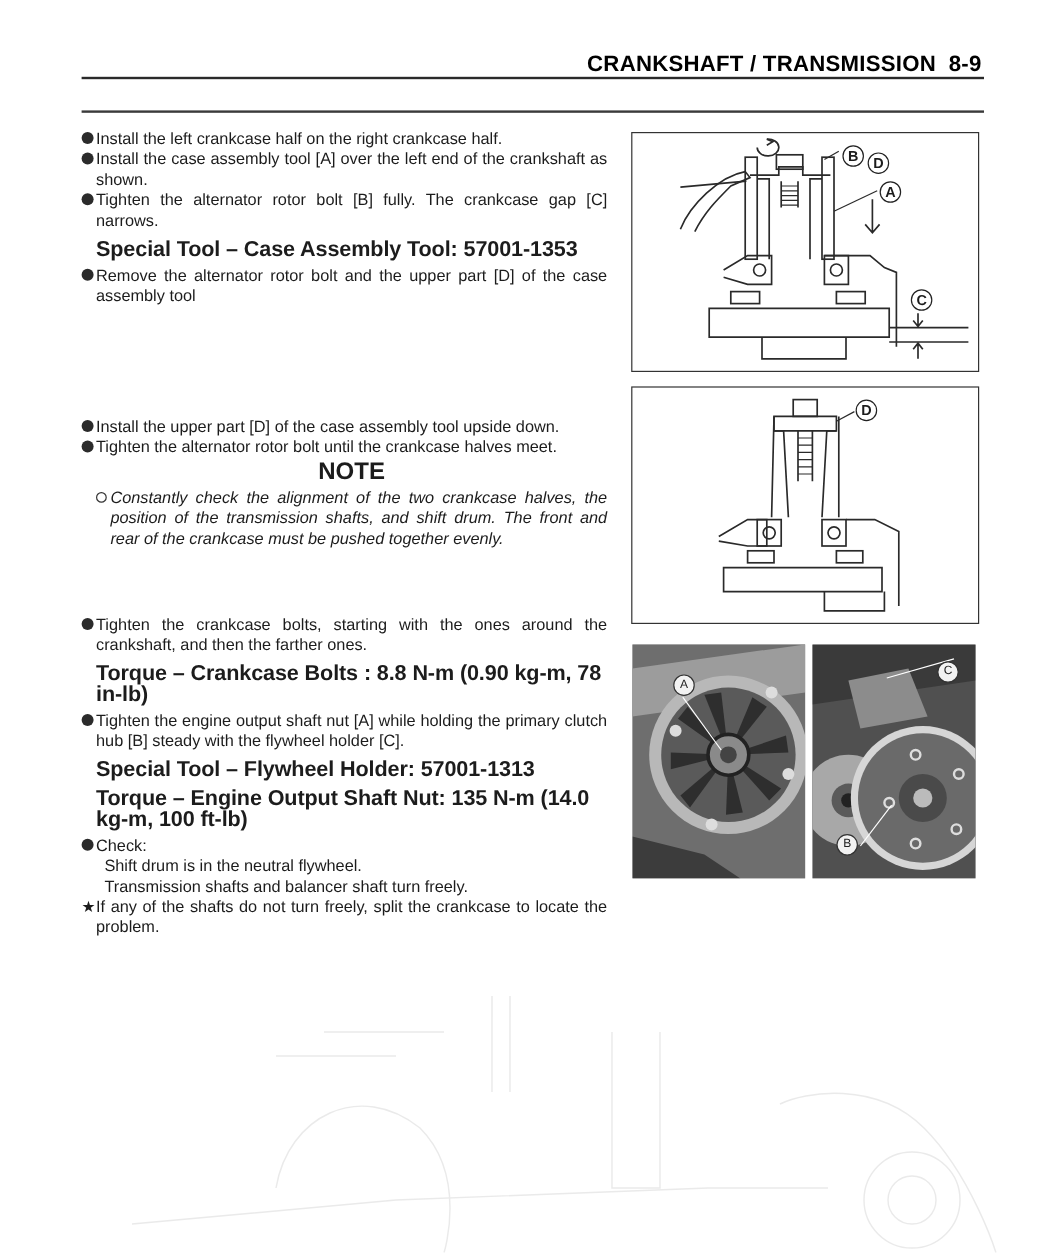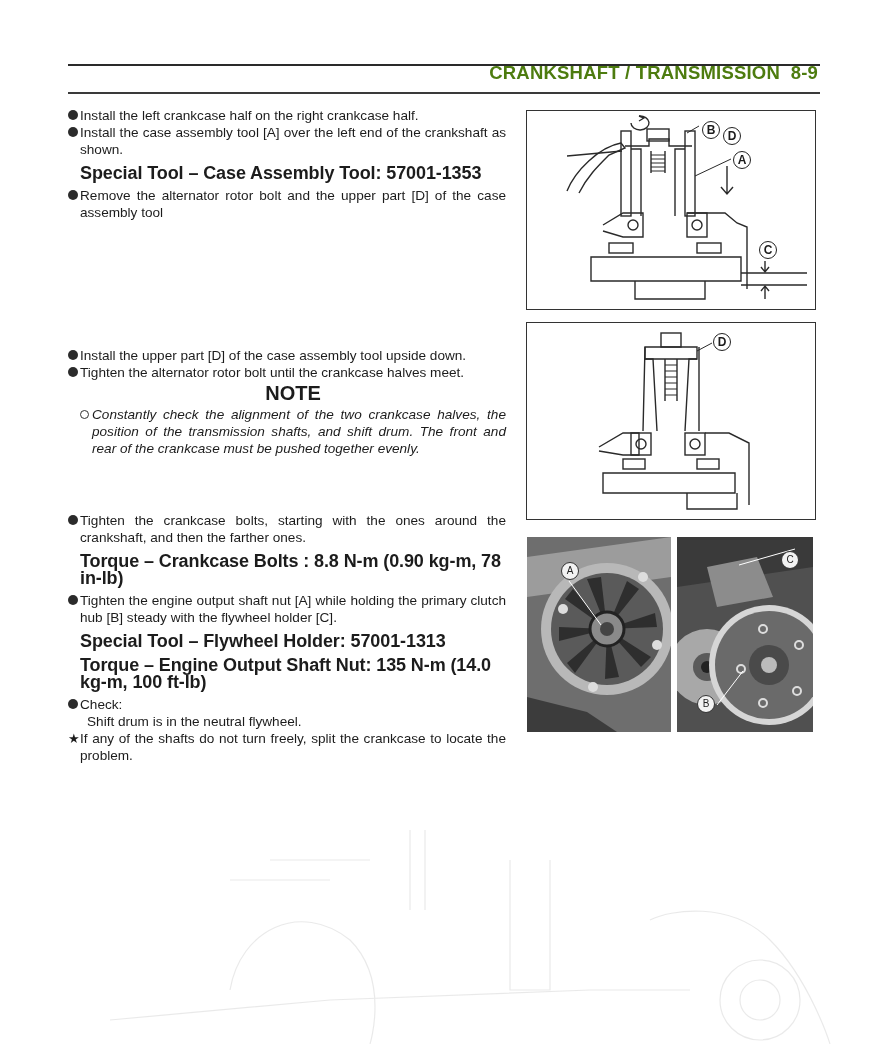--- a/index.html
+++ b/index.html
@@ -5,21 +5,21 @@
   html, body { margin: 0; padding: 0; }
   body {
     width: 880px; height: 1044px; background: #ffffff; position: relative; overflow: hidden;
     font-family: "Liberation Sans", "DejaVu Sans", sans-serif; color: #1c1c1c;
   }
   .page { position: absolute; left: 0; top: 0; width: 880px; height: 1044px; }
 
   
   .running-head {
     position: absolute; right: 62px; top: 42px;
-    font-weight: bold; font-size: 18.5px; letter-spacing: 0.2px; color: #4d7c0f; margin-top: 20px;
+    font-weight: bold; font-size: 18.5px; letter-spacing: 0.2px; color: #000000;
   }
   .rule { position: absolute; left: 68px; width: 752px; height: 2px; background: #2a2a2a; }
   .rule.top { top: 64px; }
   .rule.second { top: 92px; height: 1.5px; background: #3a3a3a; }
 
   
   .col { position: absolute; left: 68px; width: 438px; font-size: 13.6px; line-height: 17px; }
   .bullet { position: relative; padding-left: 12px; text-align: justify; }
   .bullet .mk { position: absolute; left: 0; top: 0; }
   .dot { display: inline-block; width: 10px; height: 10px; border-radius: 50%; background: #2b2b2b; margin-top: 3px; }
@@ -52,20 +52,24 @@
 
   <div class="col" style="top:107px;">
     <div class="bullet">
       <span class="mk"><span class="dot"></span></span>
       <span>Install the left crankcase half on the right crankcase half.</span>
     </div>
     <div class="bullet">
       <span class="mk"><span class="dot"></span></span>
       <span>Install the case assembly tool [A] over the left end of the crankshaft as shown.</span>
     </div>
+    <div class="bullet">
+      <span class="mk"><span class="dot"></span></span>
+      <span>Tighten the alternator rotor bolt [B] fully.  The crankcase gap [C] narrows.</span>
+    </div>
     <div class="spec">Special Tool – Case Assembly Tool: 57001-1353</div>
     <div class="bullet">
       <span class="mk"><span class="dot"></span></span>
       <span>Remove the alternator rotor bolt and the upper part [D] of the case assembly tool</span>
     </div>
   </div>
 
   <div class="col" style="top:319px;margin-top:28px;">
     <div class="bullet">
       <span class="mk"><span class="dot"></span></span>
@@ -92,20 +96,21 @@
       <span class="mk"><span class="dot"></span></span>
       <span>Tighten the engine output shaft nut [A] while holding the primary clutch hub [B] steady with the flywheel holder [C].</span>
     </div>
     <div class="spec">Special Tool – Flywheel Holder:  57001-1313</div>
     <div class="spec">Torque – Engine Output Shaft Nut: 135 N-m (14.0 kg-m, 100 ft-lb)</div>
     <div class="bullet">
       <span class="mk"><span class="dot"></span></span>
       <span>Check:</span>
     </div>
     <div class="indent">Shift drum is in the neutral flywheel.</div>
+    <div class="indent">Transmission shafts and balancer shaft turn freely.</div>
     <div class="bullet">
       <span class="mk star">★</span>
       <span>If any of the shafts do not turn freely, split the crankcase to locate the problem.</span>
     </div>
   </div>
 
   <div class="fig" style="left:526px; top:110px; width:288px; height:198px;">
     <svg width="288" height="198" viewBox="0 0 288 198" fill="none" stroke="#2a2a2a" stroke-width="1.4">
       <path d="M104 12 a9 7 0 1 0 8 -7"></path>
       <path d="M112 5 l5 2 l-5 3"></path>

